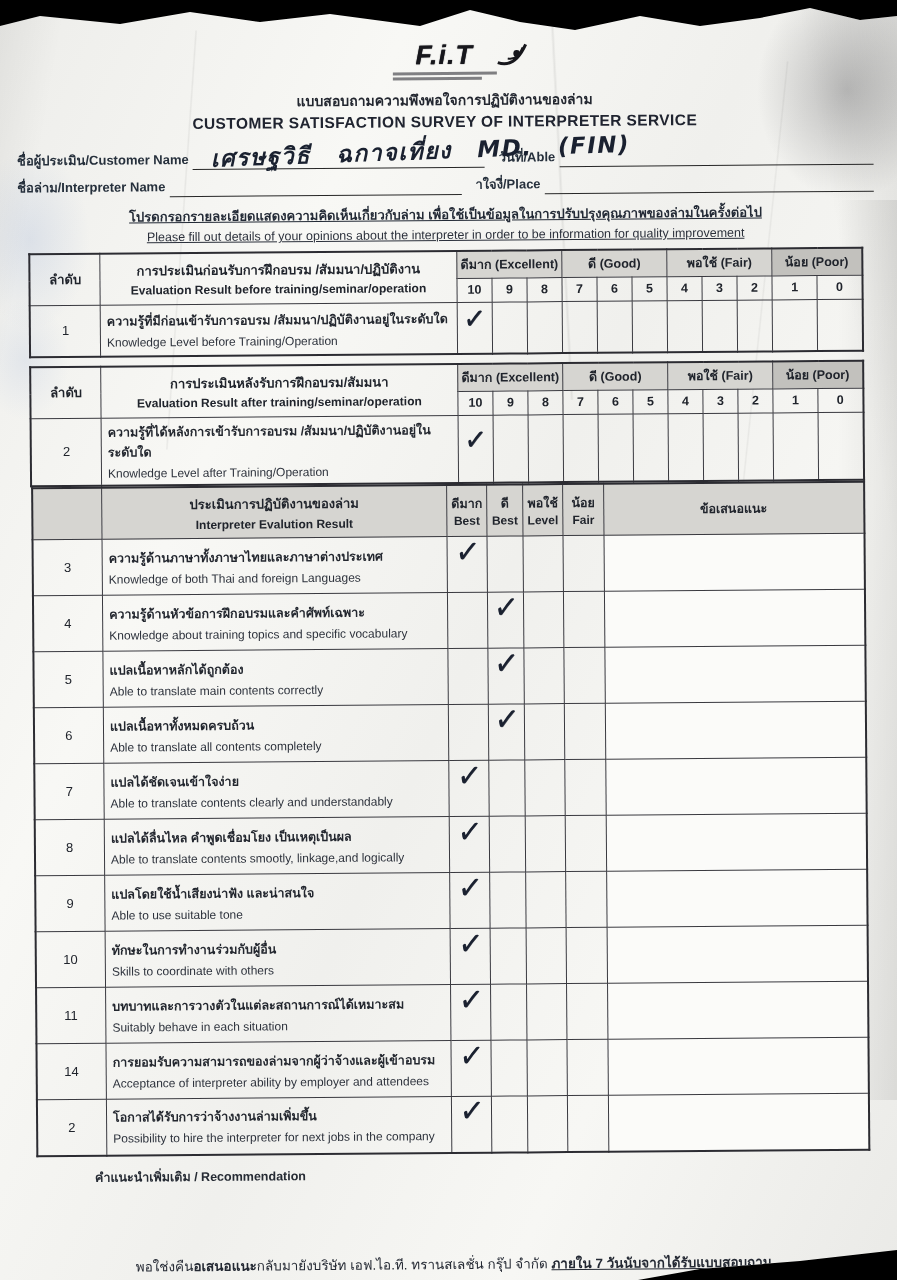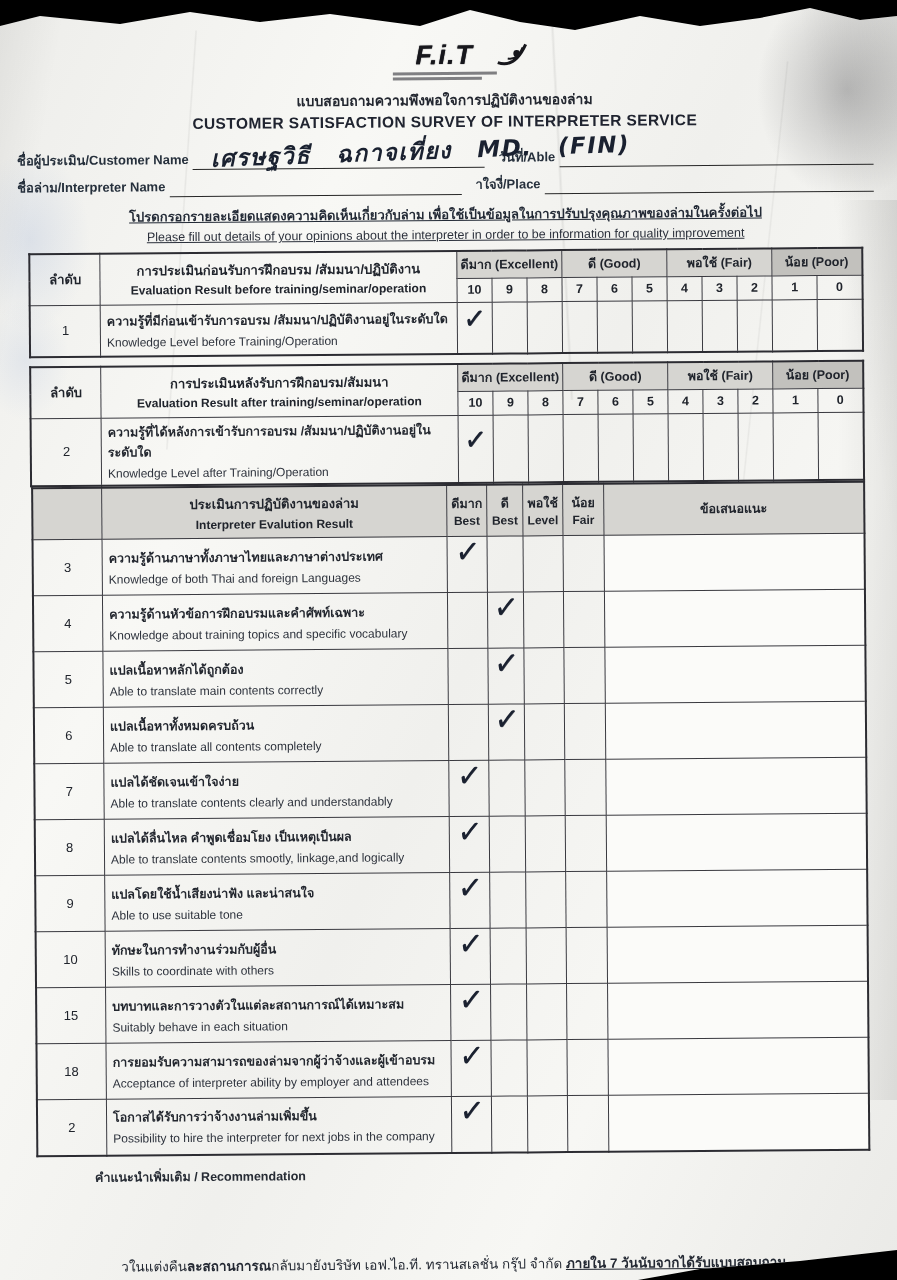--- a/index.html
+++ b/index.html
@@ -420,33 +420,33 @@
               <div class="q-th">ทักษะในการทำงานร่วมกับผู้อื่น</div>
               <div class="q-en">Skills to coordinate with others</div>
             </td>
         <td class="rate-cell"><span class="check">✓</span></td>
         <td class="rate-cell"></td>
         <td class="rate-cell"></td>
         <td class="rate-cell"></td>
         <td class="sugg-cell"></td>
       </tr>
       <tr class="t3-row">
-        <td class="no-cell">15</td>
+        <td class="no-cell">11</td>
         <td class="q-cell">
               <div class="q-th">บทบาทและการวางตัวในแต่ละสถานการณ์ได้เหมาะสม</div>
               <div class="q-en">Suitably behave in each situation</div>
             </td>
         <td class="rate-cell"><span class="check">✓</span></td>
         <td class="rate-cell"></td>
         <td class="rate-cell"></td>
         <td class="rate-cell"></td>
         <td class="sugg-cell"></td>
       </tr>
       <tr class="t3-row">
-        <td class="no-cell">18</td>
+        <td class="no-cell">14</td>
         <td class="q-cell">
               <div class="q-th">การยอมรับความสามารถของล่ามจากผู้ว่าจ้างและผู้เข้าอบรม</div>
               <div class="q-en">Acceptance of interpreter ability by employer and attendees</div>
             </td>
         <td class="rate-cell"><span class="check">✓</span></td>
         <td class="rate-cell"></td>
         <td class="rate-cell"></td>
         <td class="rate-cell"></td>
         <td class="sugg-cell"></td>
       </tr>
@@ -461,18 +461,18 @@
         <td class="rate-cell"></td>
         <td class="rate-cell"></td>
         <td class="sugg-cell"></td>
       </tr>
     </tbody>
       </table>
 
     <div class="recommend">คำแนะนำเพิ่มเติม / Recommendation</div>
 
     <div class="footer">
-      <div class="footer-thai"><span>วในแต่งคืน</span><b>ละสถานการณ</b><span>กลับมายังบริษัท เอฟ.ไอ.ที. ทรานสเลชั่น กรุ๊ป จำกัด </span><span class="ul">ภายใน 7 วันนับจากได้รับแบบสอบถาม</span></div>
+      <div class="footer-thai"><span>พอใช่งคืน</span><b>อเสนอแนะ</b><span>กลับมายังบริษัท เอฟ.ไอ.ที. ทรานสเลชั่น กรุ๊ป จำกัด </span><span class="ul">ภายใน 7 วันนับจากได้รับแบบสอบถาม</span></div>
       <div class="footer-eng">Please return this surveyto F.I.T. Translation Group Co.,Ltd. within 7 days after receiving this survey form</div>
     </div>
 
   </div>
 </div>
 
 </body></html>

